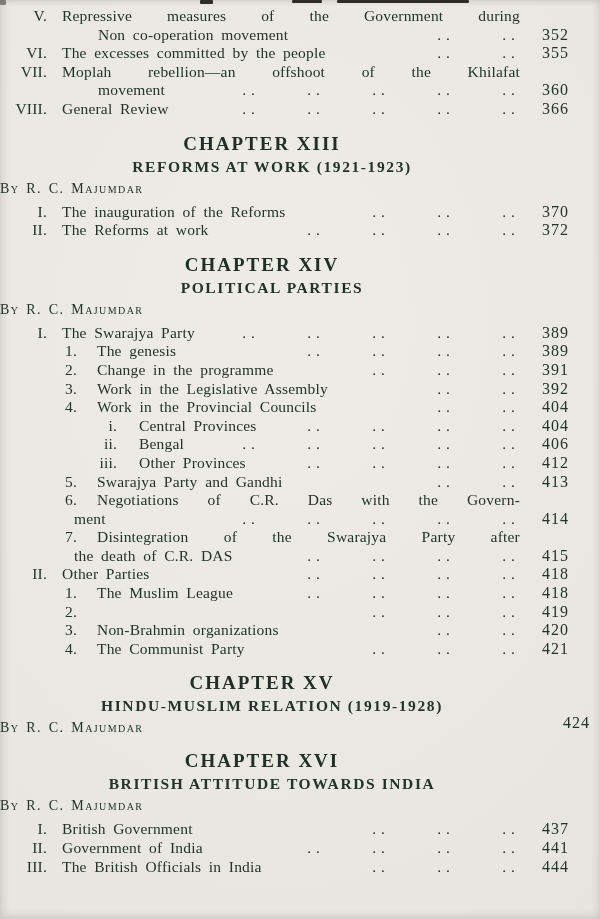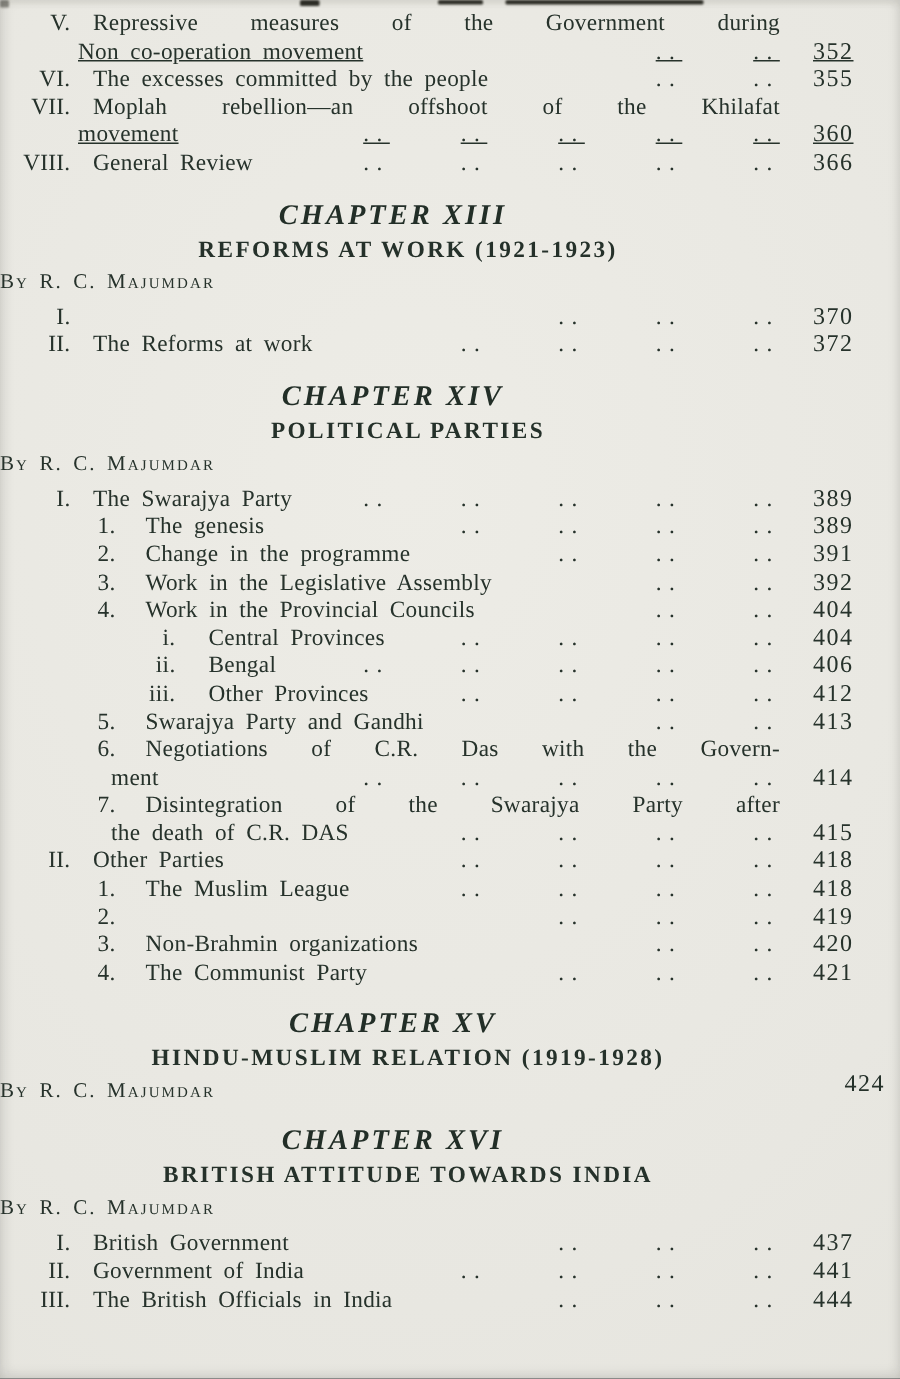--- a/index.html
+++ b/index.html
@@ -31,34 +31,33 @@
     line-height:18.6px;font-size:15.5px;
     letter-spacing:.2px;word-spacing:3.5px;
   }
   .lab{flex:0 0 47px;text-align:right;white-space:nowrap;}
   .lv0 .txt{margin-left:15px;}
   .lv1{padding-left:30px;}
   .lv1 .txt{margin-left:20px;}
   .lv2{padding-left:71px;}
   .lv2 .lab{flex-basis:46px;}
   .lv2 .txt{margin-left:22px;}
-  .c0{padding-left:52px;text-decoration:underline;}
+  .c0{padding-left:98px;}
   .c1{padding-left:74px;}
   .txt{white-space:nowrap;}
   .txt.j{flex:1;margin-right:70px;text-align:justify;text-align-last:justify;white-space:normal;}
 
   .dots{flex:1;display:flex;justify-content:flex-end;overflow:hidden;align-items:baseline;}
   .pr{flex:0 0 65px;text-align:center;letter-spacing:5px;text-indent:3px;}
   .pg{flex:0 0 48px;text-align:left;font-size:16px;letter-spacing:1px;white-space:nowrap;}
 
   .chapter{
     text-align:center;padding-right:76px;margin-top:14px;
     font-size:19px;font-weight:bold;letter-spacing:2px;line-height:22px;
     color:#222e27;
-    font-style:italic;
   }
   .title{
     position:relative;
     text-align:center;padding-right:56px;margin-top:2px;
     font-size:15.5px;font-weight:bold;letter-spacing:1.6px;line-height:20px;
     color:#25312a;
   }
   .title .pgnum{
     position:absolute;right:10px;top:17px;
     font-weight:normal;font-size:16px;letter-spacing:1px;
@@ -128,20 +127,21 @@
           </span>
           <span class="pg">366</span>
         </div>
       </div>
       <div class="chapter">CHAPTER XIII</div>
       <div class="title">REFORMS AT WORK (1921-1923)</div>
       <div class="byline">By R. C. Majumdar</div>
       <div class="entries">
         <div class="line lv0">
           <span class="lab">I.</span>
+          <span class="txt">The inauguration of the Reforms</span>
           <span class="dots">
             <span class="pr">..</span>
             <span class="pr">..</span>
             <span class="pr">..</span>
           </span>
           <span class="pg">370</span>
         </div>
         <div class="line lv0">
           <span class="lab">II.</span>
           <span class="txt">The Reforms at work</span>

